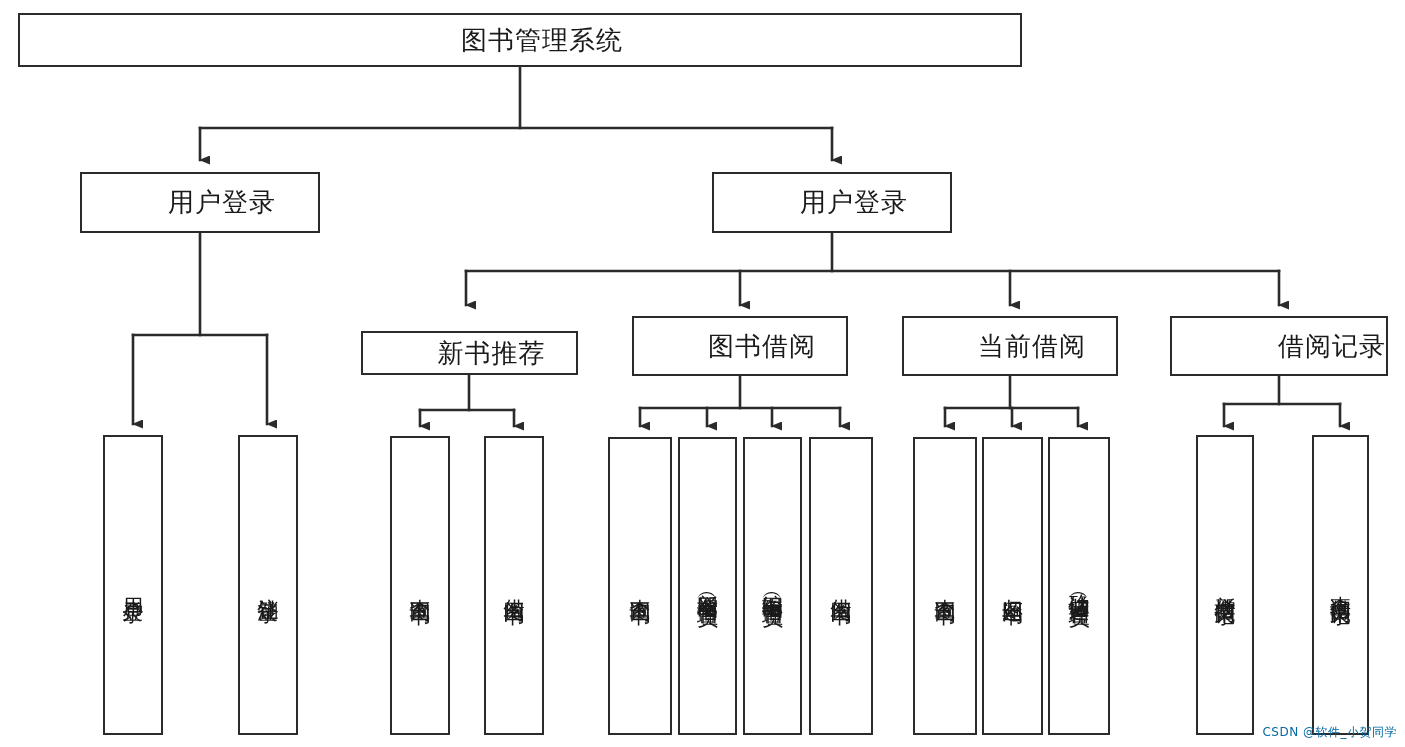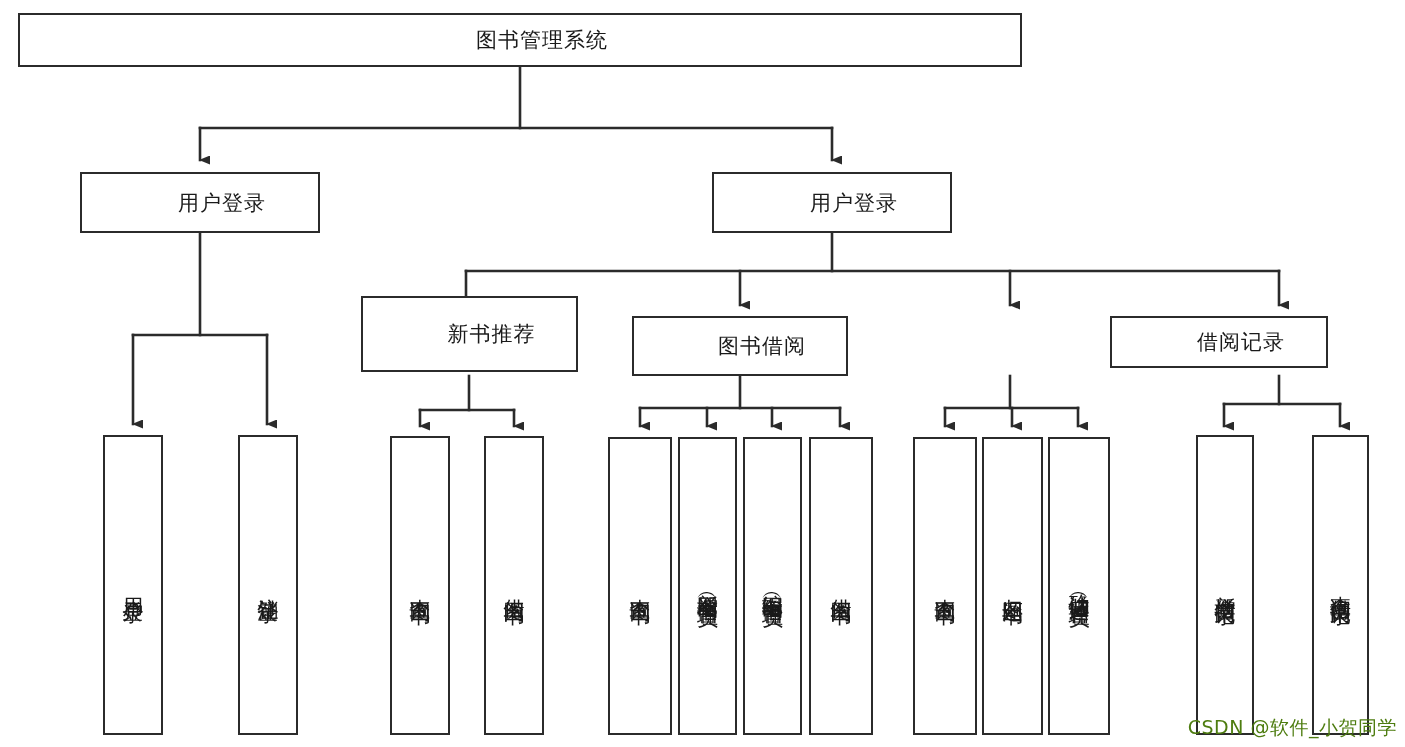--- a/index.html
+++ b/index.html
@@ -3,28 +3,28 @@
 <meta charset="utf-8">
 <style>
   html,body{margin:0;padding:0;background:#ffffff;}
   body{width:1405px;height:747px;overflow:hidden;
        font-family:"DejaVu Sans","Liberation Sans",sans-serif;}
   #diagram{position:relative;width:1405px;height:747px;}
   svg.edges{position:absolute;left:0;top:0;width:1405px;height:747px;}
   .node{position:absolute;box-sizing:border-box;background:#ffffff;
         border:2.5px solid #2b2b2b;display:flex;align-items:center;
         justify-content:center;color:#1a1a1a;}
-  .node.h{font-size:21px;letter-spacing:1px;padding-left:44px;}
+  .node.h{font-size:26px;letter-spacing:1px;padding-left:44px;}
   .node.v{writing-mode:vertical-rl;text-orientation:upright;
           font-size:21px;letter-spacing:2px;line-height:1.05;
           padding:6px 0;}
   .node.v .vtext{writing-mode:vertical-rl;text-orientation:upright;
           display:block;white-space:nowrap;}
-  .watermark{position:absolute;right:8px;bottom:6px;font-size:19px;
-             color:#4d7c0f;letter-spacing:.5px;white-space:nowrap;}
+  .watermark{position:absolute;right:8px;bottom:6px;font-size:12px;
+             color:#0369a1;letter-spacing:.5px;white-space:nowrap;}
 </style>
 </head>
 <body>
 
 <div id="diagram">
 
   <svg class="edges" viewBox="0 0 1405 747" xmlns="http://www.w3.org/2000/svg">
     <defs>
       <marker id="arrow" markerWidth="9" markerHeight="11" refX="4.5" refY="10" orient="auto" markerUnits="userSpaceOnUse">
         <path d="M0,0 L9,0 L4.5,11 Z" fill="#2b2b2b"></path>
@@ -78,27 +78,30 @@
     <span>图书管理系统</span>
   </div>
 
   <div class="node h" style="left:80px;top:172px;width:240px;height:61px;">
     <span>用户登录</span>
   </div>
   <div class="node h" style="left:712px;top:172px;width:240px;height:61px;">
     <span>用户登录</span>
   </div>
 
-  <div class="node h" style="left:361px;top:296px;width:217px;height:76px;">
+  <div class="node h" style="left:361px;top:331px;width:217px;height:44px;">
     <span>新书推荐</span>
   </div>
   <div class="node h" style="left:632px;top:316px;width:216px;height:60px;font-family:Liberation Mono, monospace;">
     <span>图书借阅</span>
   </div>
-  <div class="node h" style="left:1110px;top:316px;width:218px;height:52px;">
+  <div class="node h" style="left:902px;top:316px;width:216px;height:60px;">
+    <span>当前借阅</span>
+  </div>
+  <div class="node h" style="left:1170px;top:316px;width:218px;height:60px;justify-content:flex-end;">
     <span>借阅记录</span>
   </div>
 
   <div class="node v" style="left:103px;top:435px;width:60px;height:300px;">
     <span class="vtext">用户登录</span>
   </div>
   <div class="node v" style="left:238px;top:435px;width:60px;height:300px;">
     <span class="vtext">注销登录</span>
   </div>
 

